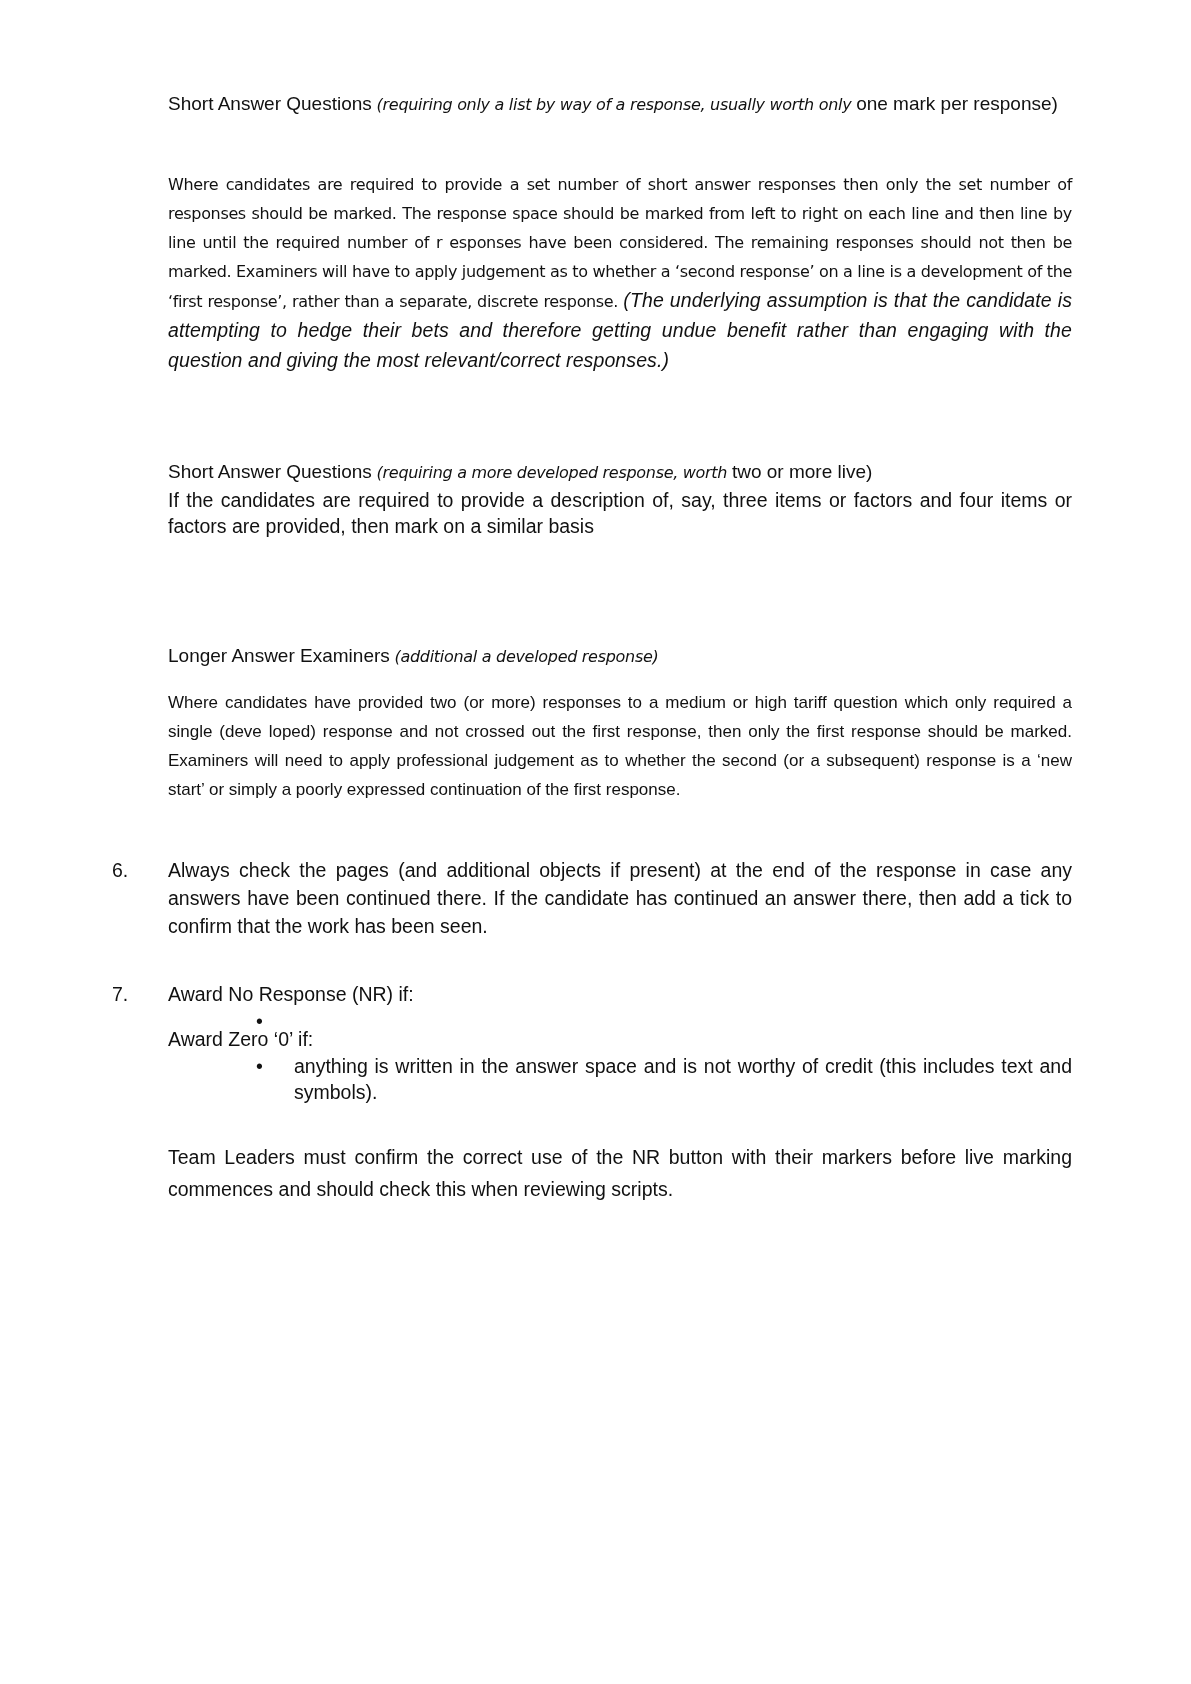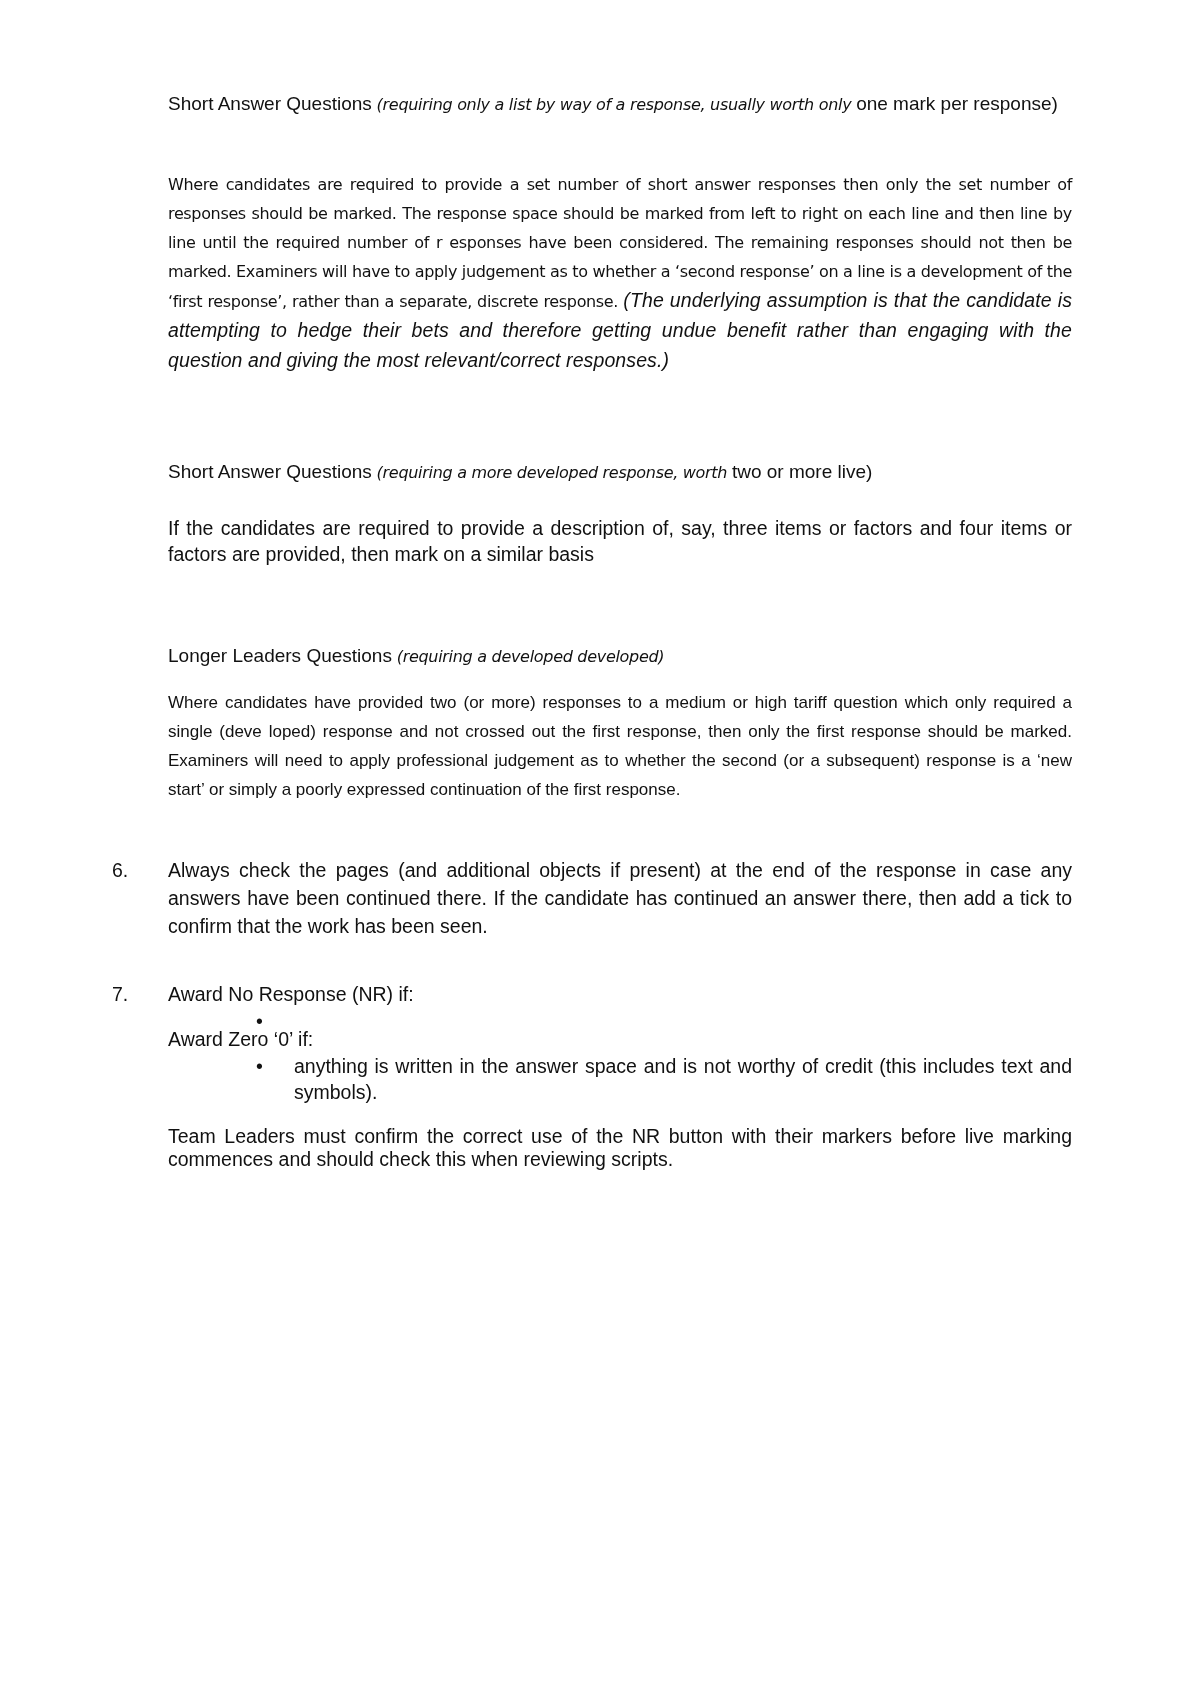--- a/index.html
+++ b/index.html
@@ -27,26 +27,26 @@
   <div class="block heading" style="top:90px;">
     <b>Short Answer Questions</b><span class="note"> (requiring only a list by way of a response, usually worth only </span><b>one mark per response</b><span>)</span>
   </div>
   <div class="block calibri" style="top:170px;">
     <span>Where candidates are required to provide a set number of short answer responses then only the set number of responses should be marked. The response space should be marked from left to right on each line and then line by line until the required number of r esponses have been considered. The remaining responses should not then be marked. Examiners will have to apply judgement as to whether a ‘second response’ on a line is a development of the ‘first response’, rather than a separate, discrete response. </span><span class="italic">(The underlying assumption is that the candidate is attempting to hedge their bets and therefore getting undue benefit rather than engaging with the question and giving the most relevant/correct responses.)</span>
   </div>
 
   <div class="block heading" style="top:458px;">
     <b>Short Answer Questions</b><span class="note"> (requiring a more developed response, worth </span><b>two or more live</b><span>)</span>
   </div>
-  <div class="block arial" style="top:515px;">
+  <div class="block arial" style="top:487px;">
     <div>If the candidates are required to provide a description of, say, three items or factors and four items or factors are provided, then mark on a similar basis</div>
   </div>
 
   <div class="block heading" style="top:642px;">
-    <b>Longer Leaders Questions</b><span class="note"> (requiring a developed developed)</span>
+    <b>Longer Answer Examiners</b><span class="note"> (additional a developed response)</span>
   </div>
   <div class="block arial-loose" style="top:688px;">
     <span>Where candidates have provided two (or more) responses to a medium or high tariff question which only required a single (deve loped) response and not crossed out the first response, then only the first response should be marked. Examiners will need to apply professional judgement as to whether the second (or a subsequent) response is a ‘new start’ or simply a poorly expressed continuation of the first response.</span>
   </div>
 
   <div class="numbered" style="top:856px;">
     <span class="num">6.</span>
     <div class="num-body">Always check the pages (and additional objects if present) at the end of the response in case any answers have been continued there. If the candidate has continued an answer there, then add a tick to confirm that the work has been seen.</div>
   </div>
 
@@ -54,16 +54,16 @@
     <span class="num">7.</span>
     <div class="num-body">Award No Response (NR) if:</div>
     <div class="num-body bullet-row" style="line-height:26px;">
       <span class="bullet">•</span>
     </div>
     <div class="num-body" style="margin-top:17px;">Award Zero ‘0’ if:</div>
     <div class="num-body bullet-row" style="line-height:26px;">
       <span class="bullet">•</span>
       <span>anything is written in the answer space and is not worthy of credit (this includes text and symbols).</span>
     </div>
-    <div class="num-body" style="margin-top:20px; line-height:23px;">Team Leaders must confirm the correct use of the NR button with their markers before live marking commences and should check this when reviewing scripts.</div>
+    <div class="num-body" style="margin-top:36px; line-height:32px;">Team Leaders must confirm the correct use of the NR button with their markers before live marking commences and should check this when reviewing scripts.</div>
   </div>
 
 </div>
 
 </body></html>

